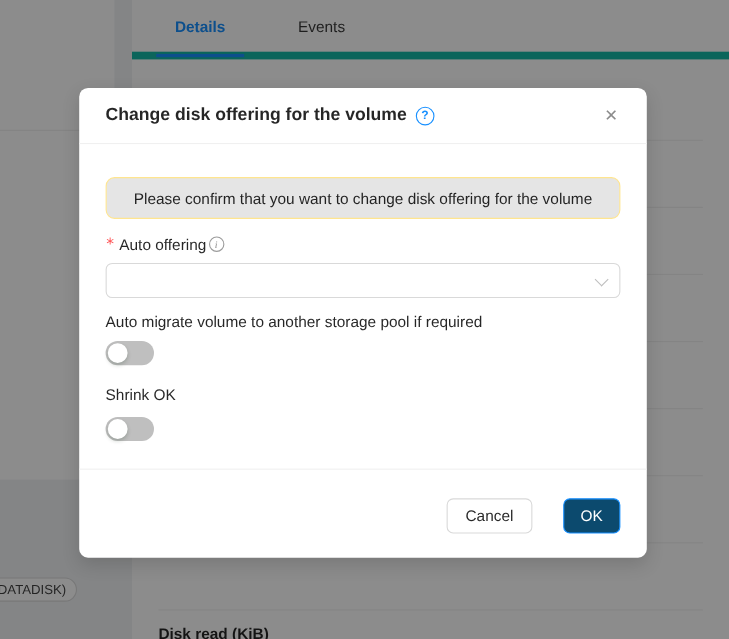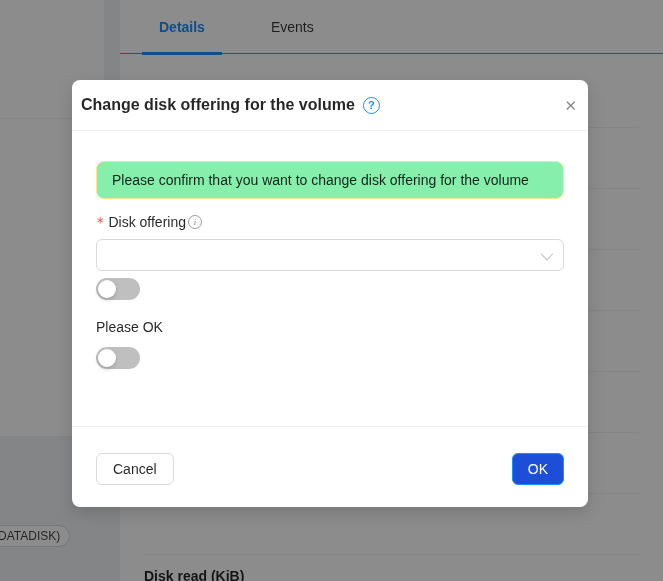--- a/index.html
+++ b/index.html
@@ -19,21 +19,21 @@
   }
   .type-badge{
     position:absolute;left:-12px;top:525px;height:20px;line-height:20px;
     padding:0 9px;border:1px solid #d9d9d9;border-radius:11px;
     font-size:12px;color:rgba(0,0,0,0.75);background:#fff;white-space:nowrap;
   }
   .right-card{
     position:absolute;left:120px;top:0;width:543px;height:581px;background:#ffffff;
   }
   .tabbar{
-    height:54px;border-bottom:1px solid #14b8a6;display:flex;
+    height:54px;border-bottom:7px solid #14b8a6;display:flex;align-items:center;
     box-sizing:border-box;
   }
   .tab{
     position:relative;height:54px;display:flex;align-items:center;
     padding:0 17px;font-size:14px;color:rgba(0,0,0,0.78);cursor:pointer;
   }
   .tab:first-child{margin-left:22px;}
   .tab + .tab{margin-left:32px;}
   .tab.active{color:#1890ff;font-weight:600;}
   .tab.active::after{
@@ -48,36 +48,36 @@
   .detail-value{font-size:14px;color:rgba(0,0,0,0.75);margin-top:6px;line-height:18px;}
   
   .overlay{position:absolute;inset:0;background:rgba(0,0,0,0.45);z-index:10;}
   
   .modal{
     position:absolute;left:72px;top:80px;width:516px;height:427px;background:#fff;
     border-radius:8px;z-index:20;display:flex;flex-direction:column;
     box-shadow:0 6px 16px rgba(0,0,0,0.14);box-sizing:border-box;
   }
   .modal-header{
-    padding:14px 9px;border-bottom:1px solid #f0f0f0;display:flex;align-items:center;
+    padding:14px 24px;border-bottom:1px solid #f0f0f0;display:flex;align-items:center;
   }
   .modal-title{font-size:16px;font-weight:600;color:rgba(0,0,0,0.85);line-height:22px;}
   .help-icon{
     margin-left:8px;width:15px;height:15px;border:1.5px solid #1890ff;border-radius:50%;
     display:inline-flex;align-items:center;justify-content:center;
     color:#1890ff;font-size:11px;font-weight:700;cursor:pointer;flex:0 0 auto;
   }
   .close-btn{
     margin-left:auto;color:#8c8c8c;font-size:15px;line-height:1;cursor:pointer;
     padding:2px;
   }
   .modal-body{padding:30px 24px 0;flex:0 0 auto;}
   .alert{
-    background:#86efac;border:1px solid #ffe58f;border-radius:8px;
-    padding:7px 15px;font-size:14px;color:rgba(0,0,0,0.85);line-height:22px;
+    background:#e5e5e5;border:1px solid #ffe58f;border-radius:8px;
+    padding:7px 15px;font-size:14px;color:rgba(0,0,0,0.85);line-height:22px;text-align:center;
   }
   .field-label{
     margin-top:12px;font-size:14px;color:rgba(0,0,0,0.85);line-height:22px;
     display:flex;align-items:center;
   }
   .req{color:#ff4d4f;margin-right:4px;font-family:"DejaVu Sans Mono",monospace;}
   .info-icon{
     margin-left:2px;width:12px;height:12px;border:1px solid #9b9b9b;border-radius:50%;
     display:inline-flex;align-items:center;justify-content:center;
     color:#8c8c8c;font-size:9px;font-style:italic;font-family:"Liberation Serif",serif;
@@ -99,28 +99,28 @@
     margin-top:7px;width:44px;height:22px;border-radius:11px;background:#bfbfbf;
     position:relative;cursor:pointer;
   }
   .switch.second{margin-top:9px;}
   .switch .knob{
     position:absolute;left:2px;top:2px;width:18px;height:18px;border-radius:50%;
     background:#fff;box-shadow:0 2px 4px rgba(0,35,11,0.2);
   }
   .modal-footer{
     margin-top:auto;border-top:1px solid #f0f0f0;
-    padding:26px 24px 22px;display:flex;justify-content:space-between;gap:12px;
+    padding:26px 24px 22px;display:flex;justify-content:flex-end;gap:28px;
   }
   .btn{
     height:32px;border-radius:6px;font-size:14px;line-height:30px;
     padding:0 16px;cursor:pointer;box-sizing:border-box;text-align:center;
   }
   .btn-default{background:#fff;border:1px solid #d9d9d9;color:rgba(0,0,0,0.85);}
-  .btn-primary{background:#1d4ed8;border:1px solid #1890ff;color:#fff;padding:0 15px;}
+  .btn-primary{background:#0c4a6e;border:1px solid #1890ff;color:#fff;padding:0 15px;}
 </style>
 </head>
 <body>
 
 <div class="page">
 
   <div class="left-card">
     <div class="left-card-divider"></div>
     <span class="type-badge">DATADISK)</span>
   </div>
@@ -179,34 +179,35 @@
     <span class="help-icon">?</span>
     <span class="close-btn">✕</span>
   </div>
 
   <div class="modal-body">
 
     <div class="alert">Please confirm that you want to change disk offering for the volume</div>
 
     <div class="field-label">
       <span class="req">*</span>
-      <span>Disk offering</span>
+      <span>Auto offering</span>
       <span class="info-icon">i</span>
     </div>
 
     <div class="select">
       <span></span>
       <span class="chevron"></span>
     </div>
 
+    <div class="switch-label">Auto migrate volume to another storage pool if required</div>
     <div class="switch">
       <span class="knob"></span>
     </div>
 
-    <div class="switch-label second">Please OK</div>
+    <div class="switch-label second">Shrink OK</div>
     <div class="switch second">
       <span class="knob"></span>
     </div>
 
   </div>
 
   <div class="modal-footer">
     <button class="btn btn-default">Cancel</button>
     <button class="btn btn-primary">OK</button>
   </div>

